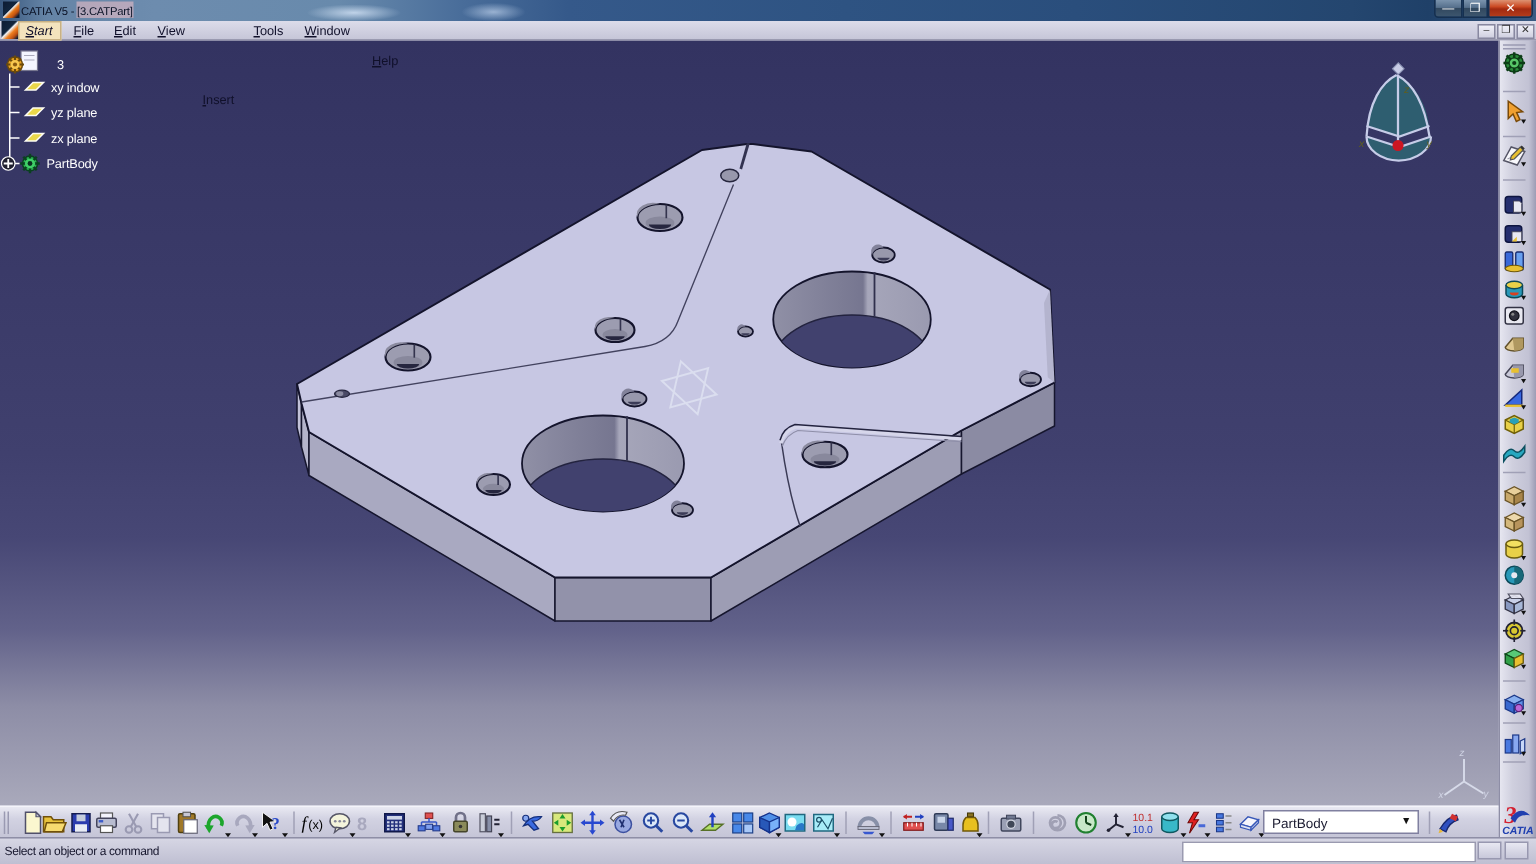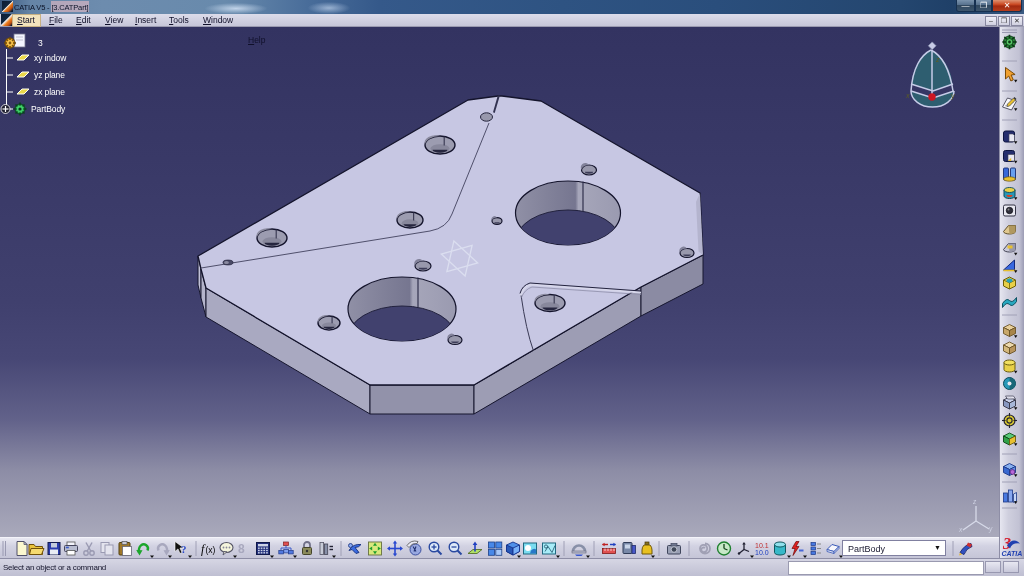--- a/index.html
+++ b/index.html
@@ -18,22 +18,22 @@
 #btnmin{left:956px;width:19px;background:linear-gradient(#7a93ad 0%,#56708c 45%,#31485f 50%,#3d566e 100%);border-radius:0 0 0 3px;}
 #btnmax{left:975px;width:17px;background:linear-gradient(#7a93ad 0%,#56708c 45%,#31485f 50%,#3d566e 100%);}
 #btnclose{left:992px;width:30px;background:linear-gradient(#dd9272 0%,#cb4a24 40%,#a22a10 55%,#b53d1c 100%);border-radius:0 0 3px 0;}
 .wbtn span{display:block;text-align:center;color:#fff;font-size:8px;line-height:11px;}
 
 #menubar{position:absolute;left:0;top:14px;width:1024px;height:13px;
  background:linear-gradient(#dcdcea,#c6c6d8);border-bottom:1px solid #9a9ab0;}
 #menuicon{position:absolute;left:1px;top:0px;width:12px;height:12px;background:linear-gradient(135deg,#0d1b33 0%,#12263e 42%,#f0f4fa 48%,#f08020 62%,#c05010 78%,#0d1b33 92%);}
 .mi{position:absolute;top:0px;height:13px;font-size:8.5px;line-height:13px;color:#10102a;}
 .mi u{text-decoration:underline;}
-#mstart{left:17px;} #mfile{left:49px;} #medit{left:76px;} #mview{left:105px;}
-#minsert{left:135px;} #mtools{left:169px;} #mwindow{left:203px;} #mhelp{left:248px;margin-top:20px;}
+#mstart{left:17px;font-style:italic;} #mfile{left:49px;} #medit{left:76px;} #mview{left:105px;}
+#minsert{left:135px;margin-top:46px;} #mtools{left:169px;} #mwindow{left:203px;} #mhelp{left:248px;margin-top:20px;}
 #starthl{position:absolute;left:12px;top:0px;width:29px;height:13px;background:#f3e3bd;border:1px solid #c8b184;}
 .mdibtn{position:absolute;top:2px;width:12px;height:10px;background:linear-gradient(#f0f0f8,#d0d0e0);border:1px solid #8888a0;color:#333;font-size:7px;line-height:8px;text-align:center;}
 
 #viewport{position:absolute;left:0;top:27px;width:999px;height:510px;
  background:linear-gradient(#333361 0%,#3a3a68 30%,#40406e 54%,#474775 65%,#62628a 77%,#8d8da6 87%,#a9a9bb 100%);}
 #psvg{position:absolute;left:0;top:0;}
 
 #tree{position:absolute;left:0;top:4px;width:150px;height:120px;color:#fff;font-size:8.5px;letter-spacing:-0.1px;}
 
 #righttb{position:absolute;left:999px;top:27px;width:25px;height:531px;

